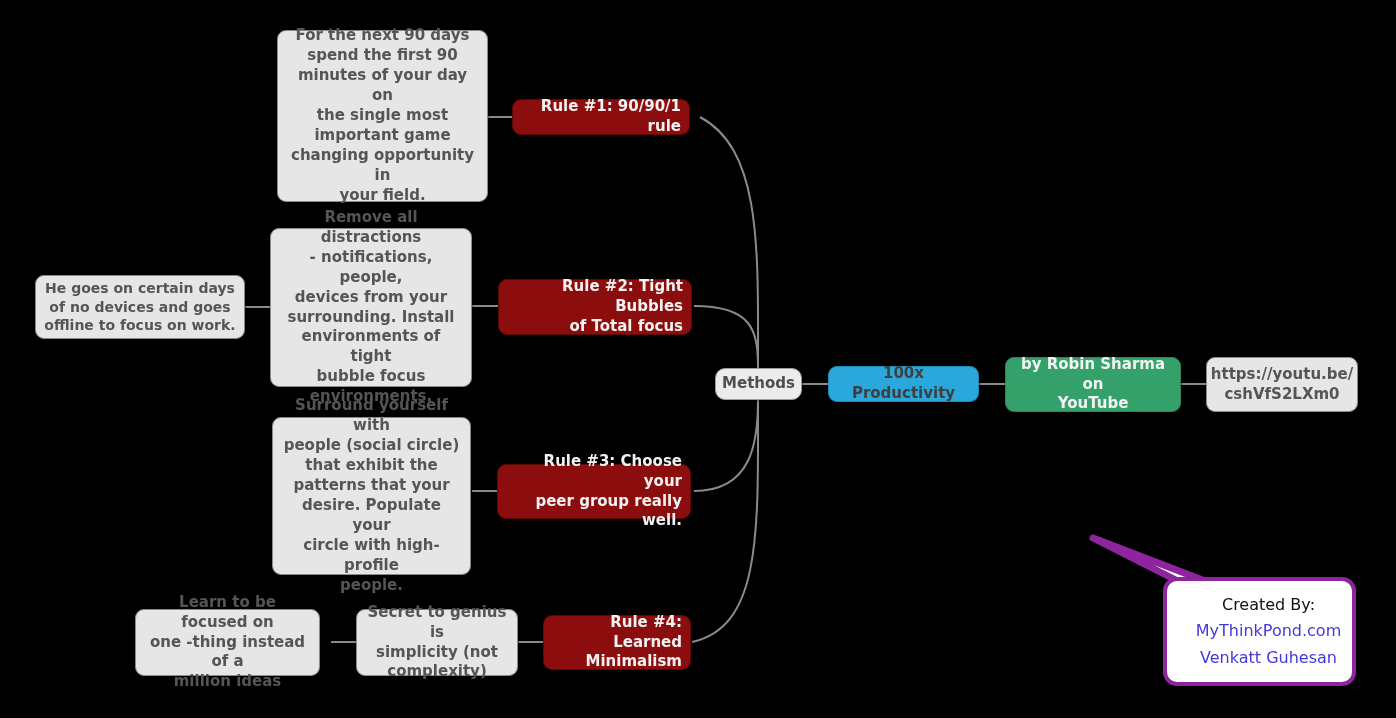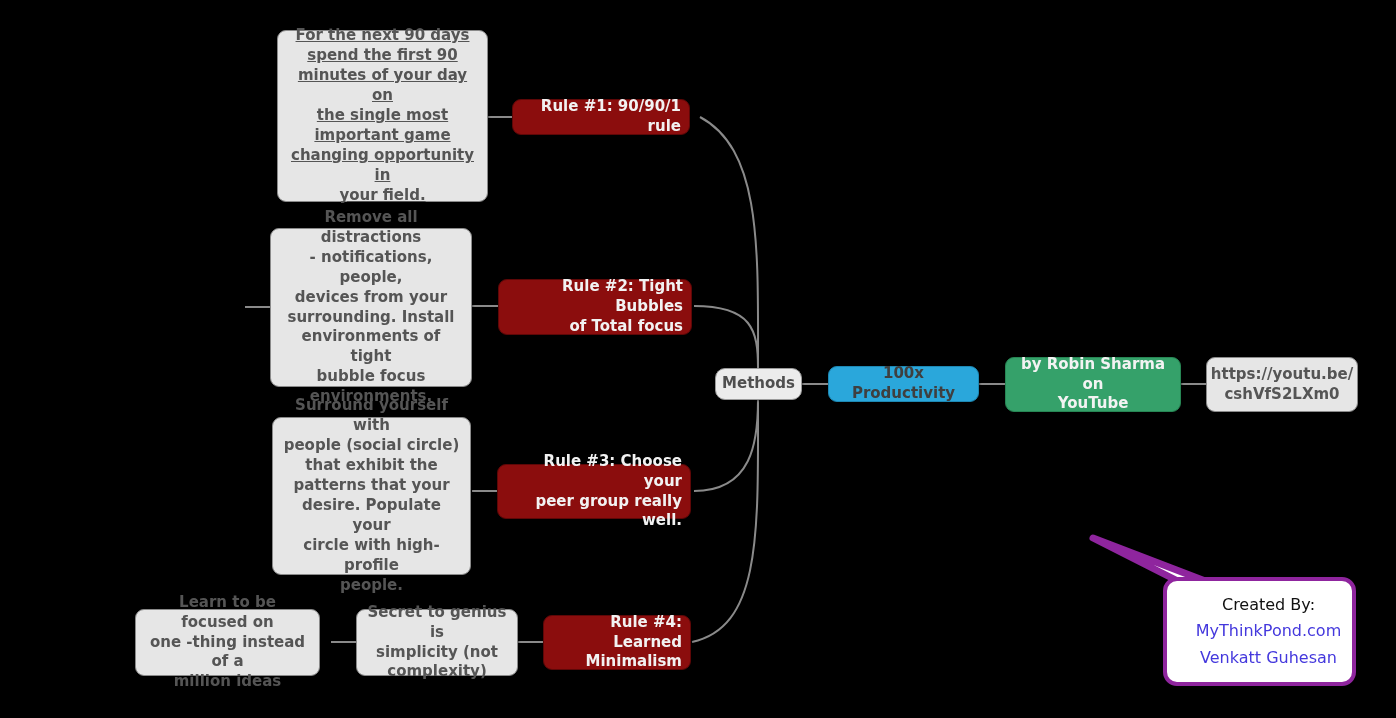--- a/index.html
+++ b/index.html
@@ -121,29 +121,32 @@
       <path d="M 802 384 L 828 384"></path>
 
       <path d="M 979 384 L 1005 384"></path>
 
       <path d="M 1181 384 L 1206 384"></path>
     </g>
 
     <path d="M 1093 538 L 1247 597 L 1233 609 Z" fill="#ffffff" stroke="#8f259e" stroke-width="7" stroke-linejoin="round"></path>
   </svg>
 
-  <div class="node node-gray" style="left:277px; top:30px; width:211px; height:172px; font-size:15px;text-decoration:underline;">For the next 90 days
+  <div class="node node-gray" style="left:277px; top:30px; width:211px; height:172px; font-size:15px;">For the next 90 days
 spend the first 90
 minutes of your day on
 the single most
 important game
 changing opportunity in
 your field.</div>
   <div class="node node-red" style="left:512px; top:99px; width:178px; height:36px; font-size:15px;">Rule #1: 90/90/1 rule</div>
 
+  <div class="node node-gray" style="left:35px; top:275px; width:210px; height:64px; font-size:14px;">He goes on certain days
+of no devices and goes
+offline to focus on work.</div>
   <div class="node node-gray" style="left:270px; top:228px; width:202px; height:159px; font-size:15px;">Remove all distractions
 - notifications, people,
 devices from your
 surrounding. Install
 environments of tight
 bubble focus
 environments.</div>
   <div class="node node-red" style="left:498px; top:279px; width:194px; height:56px; font-size:15px;">Rule #2: Tight Bubbles
 of Total focus</div>
 

